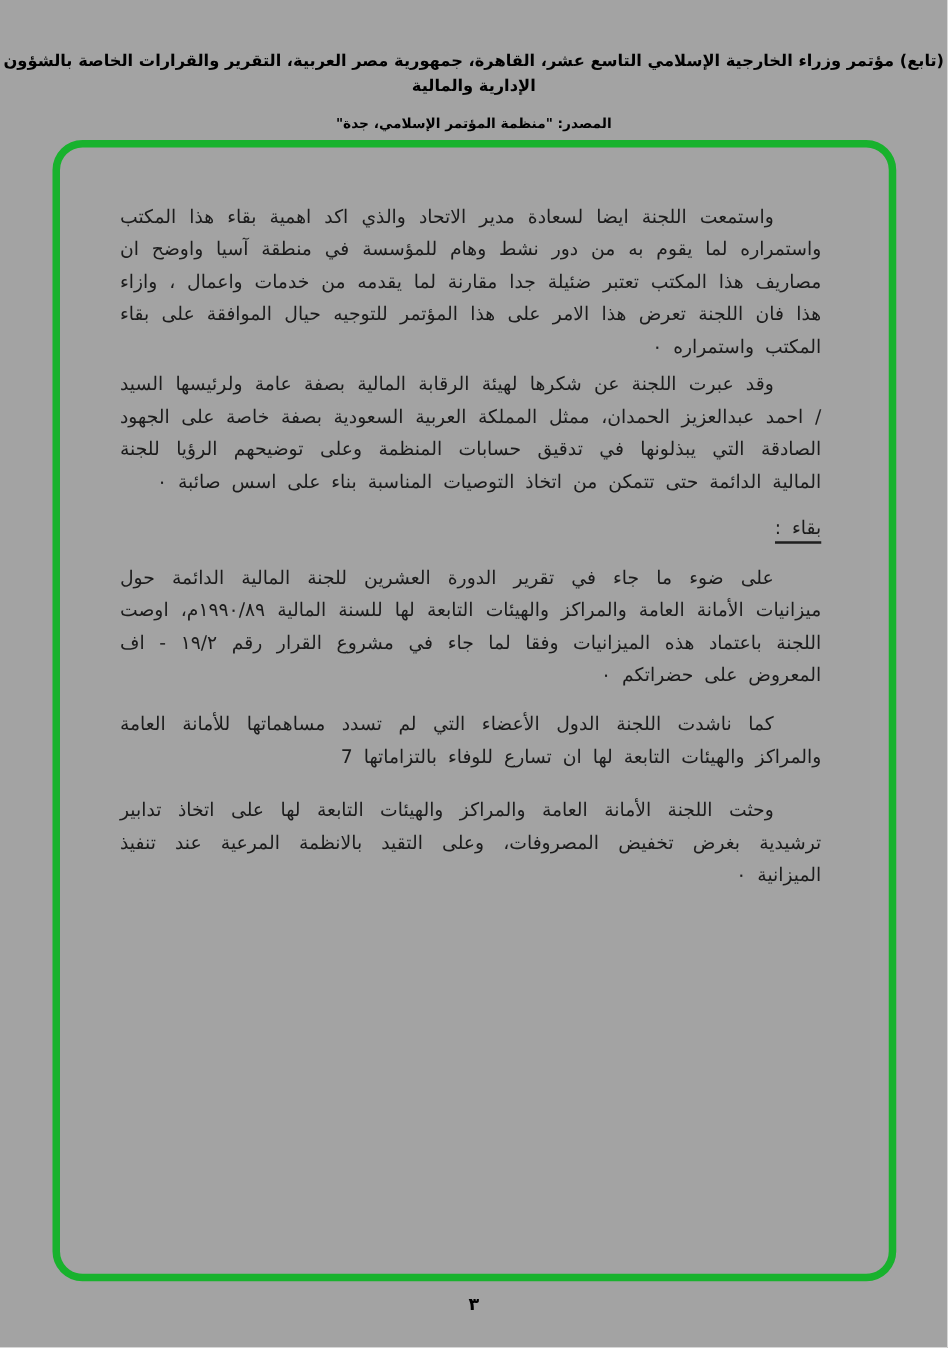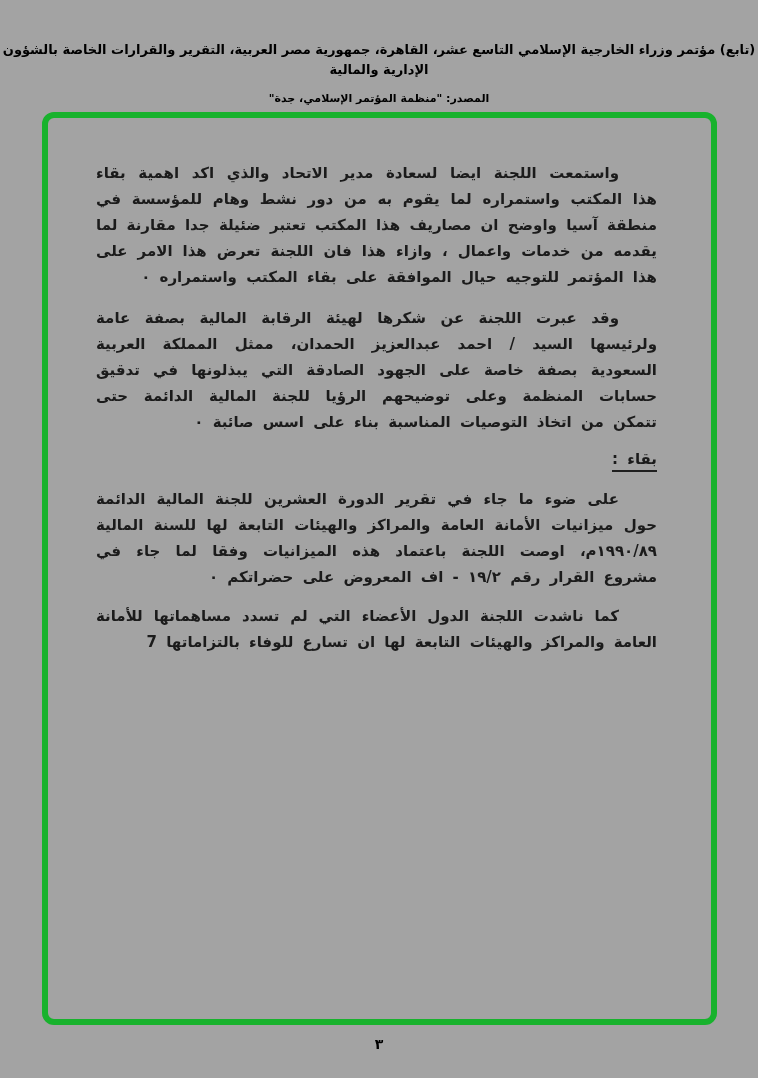--- a/index.html
+++ b/index.html
@@ -42,39 +42,38 @@
 
   
   .frame {
     position: absolute;
     left: 42px;
     top: 112px;
     width: 675px;
     height: 913px;
     box-sizing: border-box;
     border: 6px solid #18b22d;
-    border-radius: 12px;
+    border-radius: 24px;
     padding: 42px 54px 0 48px;
     direction: rtl;
-    font-weight: bold;
   }
 
   
   .par {
     font-size: 15px;
     line-height: 26px;
     text-align: justify;
     text-align-last: right;
     word-spacing: 4px;
     text-indent: 38px;
     color: #1b1b1b;
     margin: 0;
   }
   .par.p1 { margin-bottom: 0; }
-  .par.p2 { margin-top: 15px; }
+  .par.p2 { margin-top: 4px; }
   .par.p3 { margin-top: 14px; }
   .par.p4 { margin-top: 13px; }
   .par.p5 { margin-top: 17px; }
 
   
   .section-heading {
     display: flex;
     direction: rtl;
     gap: 16px;
     margin-top: 11px;
@@ -130,18 +129,19 @@
     <div class="section-heading">
       <span class="marker"><span class="u">بقاء :</span></span>
       <div class="title">
       </div>
     </div>
 
     <p class="par p3">على ضوء ما جاء في تقرير الدورة العشرين للجنة المالية الدائمة حول ميزانيات الأمانة العامة والمراكز والهيئات التابعة لها للسنة المالية ١٩٩٠/٨٩م، اوصت اللجنة باعتماد هذه الميزانيات وفقا لما جاء في مشروع القرار رقم ١٩/٢ - اف المعروض على حضراتكم ٠</p>
 
     <p class="par p4">كما ناشدت اللجنة الدول الأعضاء التي لم تسدد مساهماتها للأمانة العامة والمراكز والهيئات التابعة لها ان تسارع للوفاء بالتزاماتها 7</p>
 
+    <p class="par p5">وحثت اللجنة الأمانة العامة والمراكز والهيئات التابعة لها على اتخاذ تدابير ترشيدية بغرض تخفيض المصروفات، وعلى التقيد بالانظمة المرعية عند تنفيذ الميزانية ٠</p>
 
   </div>
 
   <div class="page-number">٣</div>
 
 </div>
 
 </body></html>

